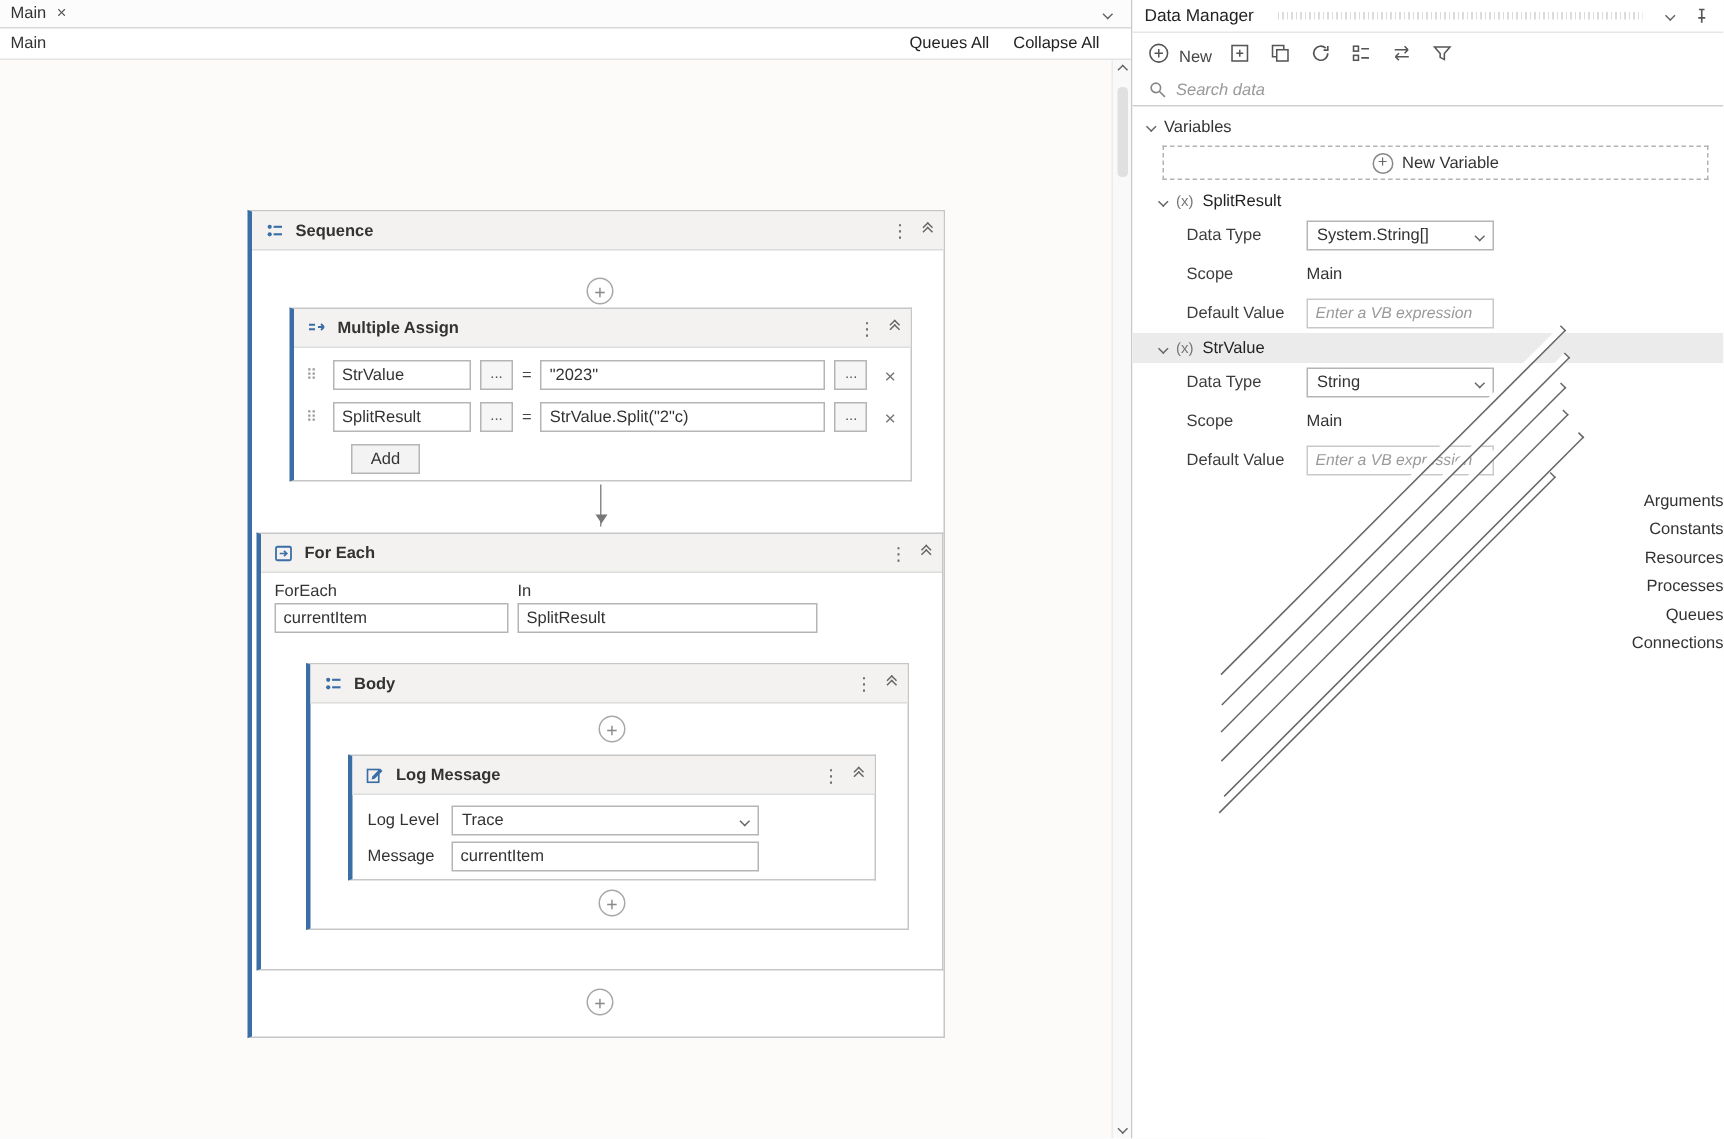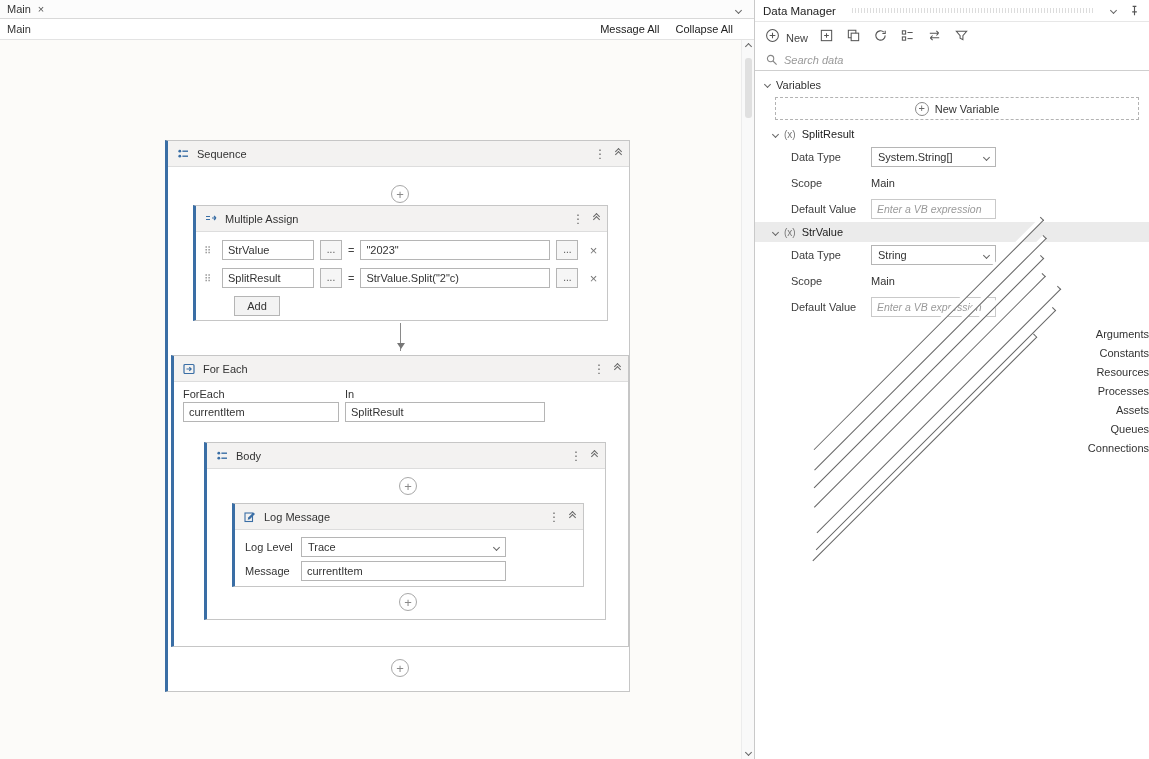--- a/index.html
+++ b/index.html
@@ -19,21 +19,21 @@
 
   .chev{display:inline-block;width:6px;height:6px;border-right:1.3px solid #666;border-bottom:1.3px solid #666;transform:rotate(45deg)}
   .chev.right{transform:rotate(-45deg)}
   .chev.up{transform:rotate(225deg)}
   .chev.sm{width:5px;height:5px}
   .dblchev{display:inline-flex;flex-direction:column;align-items:center}
   .dblchev .chev{margin-top:-2px}
 
   .card{position:absolute;background:#fff;border:1px solid #c6c6c6;border-left:3px solid #3a6ea5}
   .card-header{height:26px;display:flex;align-items:center;gap:7px;padding:0 8px;background:#f3f2f1;border-bottom:1px solid #ddd}
-  .card-title{font-weight:400;font-size:11px;color:#333}
+  .card-title{font-weight:700;font-size:11px;color:#333}
   .hdr-right{margin-left:auto;display:flex;align-items:center;gap:10px}
   .kebab{color:#666;font-size:12px;line-height:1;cursor:pointer}
   .icon14{width:14px;height:14px;display:inline-flex}
 
   .pluscirc{position:absolute;width:18px;height:18px;border:1px solid #a8a8a8;border-radius:50%;background:#fff;color:#8a8a8a;display:flex;align-items:center;justify-content:center;font-size:13px;line-height:1;cursor:pointer}
   .pluscirc-sm{width:14px;height:14px;border:1px solid #888;border-radius:50%;color:#666;display:inline-flex;align-items:center;justify-content:center;font-size:11px;line-height:1}
 
   .connector{position:absolute;width:0;border-left:1px solid #8a8a8a}
   .connector::after{content:"";position:absolute;left:-4.5px;bottom:-2px;border:4px solid transparent;border-top:6px solid #777}
 
@@ -89,21 +89,21 @@
       <div class="tab">
         <span>Main</span>
         <span class="tab-close">×</span>
       </div>
       <span class="tab-list-chev"><span class="chev sm"></span></span>
     </div>
 
     <div class="crumbbar">
       <span>Main</span>
       <div class="crumb-actions">
-        <span>Message All</span>
+        <span>Queues All</span>
         <span>Collapse All</span>
       </div>
     </div>
 
     <div class="canvas">
 
       <div class="card" style="left:165px;top:100px;width:465px;height:552px">
         <div class="card-header">
           <span class="icon14">
             <svg viewBox="0 0 14 14" width="14" height="14">
@@ -395,24 +395,20 @@
       <div class="tree-row">
         <span class="chev sm right"></span>
         <span class="lbl">Resources</span>
       </div>
       <div class="tree-row">
         <span class="chev sm right"></span>
         <span class="lbl">Processes</span>
       </div>
       <div class="tree-row">
         <span class="chev sm right"></span>
-        <span class="lbl">Assets</span>
-      </div>
-      <div class="tree-row">
-        <span class="chev sm right"></span>
         <span class="lbl">Queues</span>
       </div>
       <div class="tree-row">
         <span class="chev sm right"></span>
         <span class="lbl">Connections</span>
       </div>
     </div>
   </div>
 </div>
 

